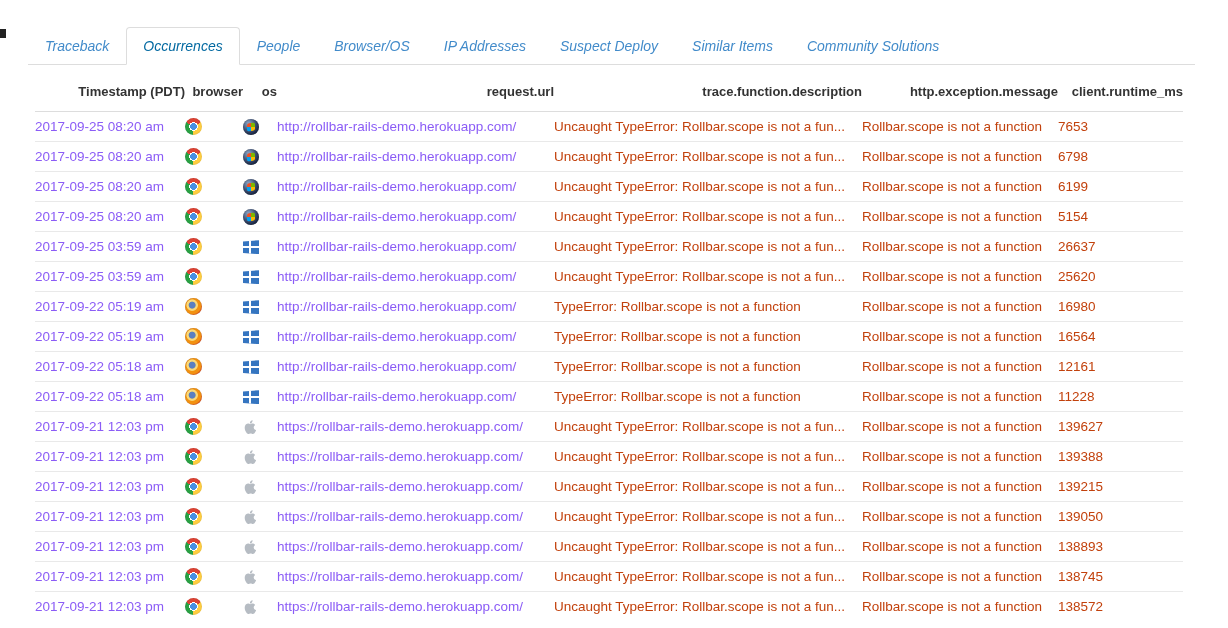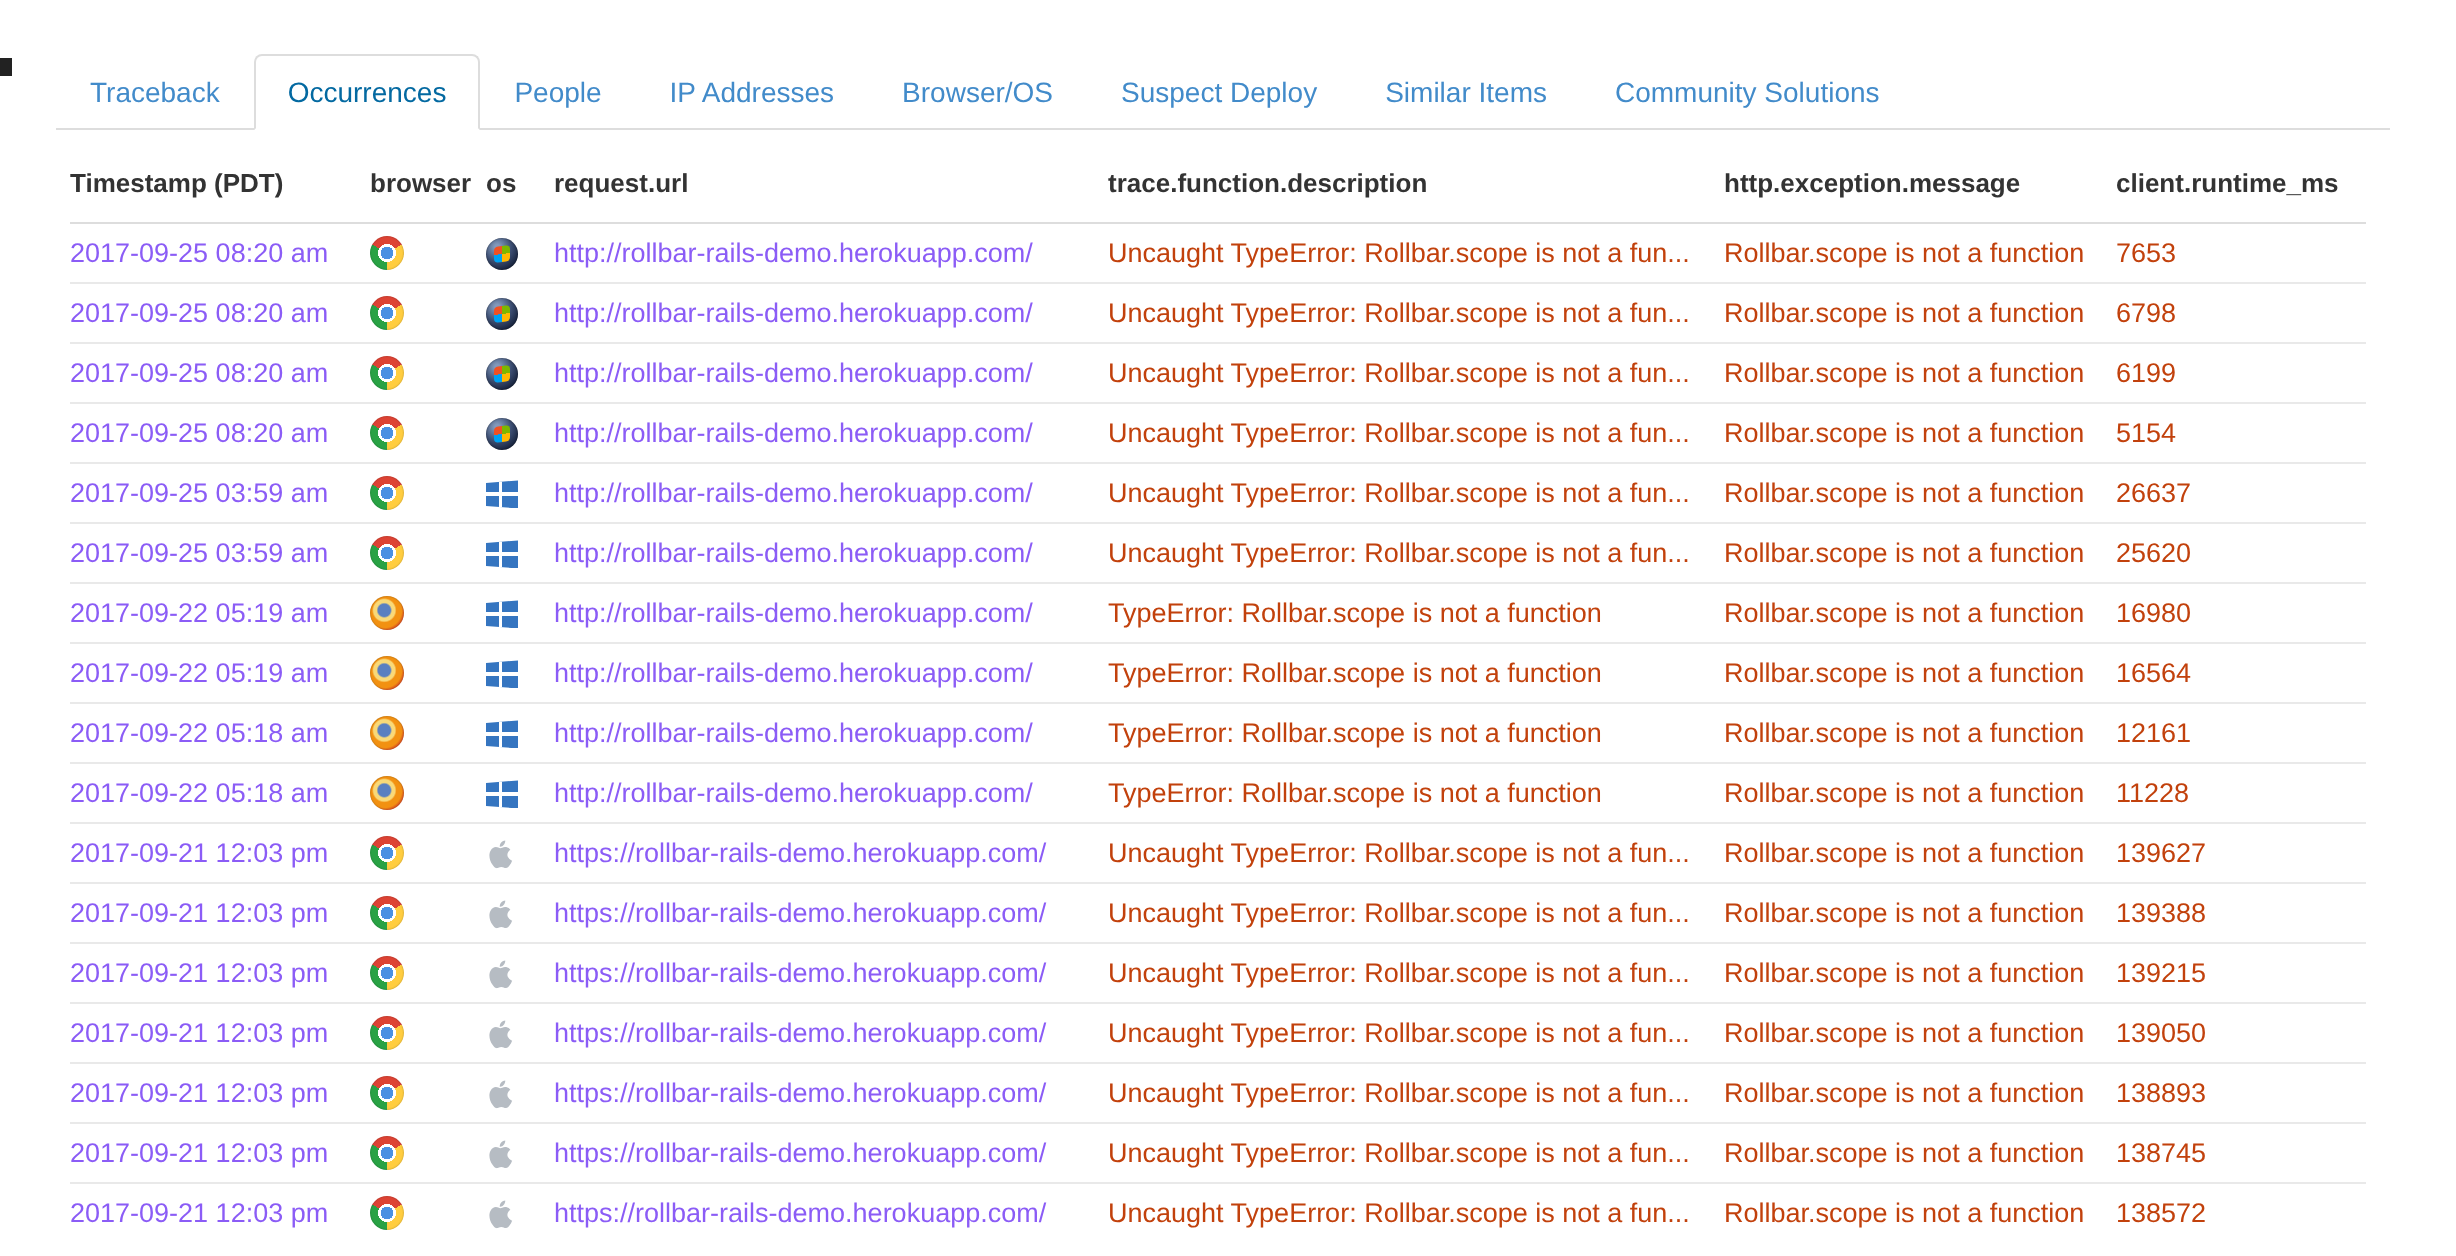--- a/index.html
+++ b/index.html
@@ -14,41 +14,42 @@
   .tabs {
     display: flex; align-items: flex-end;
     margin: 27px 0 0 28px; width: 1167px;
     border-bottom: 1px solid #ddd;
     font-size: 14px;
   }
   .tab {
     padding: 10px 16px; color: #428bca; cursor: pointer;
     margin-bottom: -1px; white-space: nowrap; background: transparent;
     border: 1px solid transparent;
+    font-style: italic;
   }
   .tab.active {
     color: #0369a1; background: #fff;
     border: 1px solid #ddd; border-bottom: 1px solid #fff;
     border-radius: 4px 4px 0 0;
   }
 
   
   table {
     border-collapse: collapse; table-layout: fixed;
     width: 1148px; margin: 14px 0 0 35px;
   }
   col.c-ts      { width: 150px; }
   col.c-browser { width: 58px; }
   col.c-os      { width: 34px; }
   col.c-url     { width: 277px; }
   col.c-desc    { width: 308px; }
   col.c-msg     { width: 196px; }
   col.c-ms      { width: 125px; }
   th {
-    text-align: left; font-weight: bold; font-size: 13px; color: #333;
+    text-align: right; font-weight: bold; font-size: 13px; color: #333;
     padding: 5px 0 12px 0; border-bottom: 1px solid #ddd; white-space: nowrap;
   }
   td {
     height: 30px; font-size: 13.5px; padding: 0;
     border-bottom: 1px solid #e9e9e9;
     white-space: nowrap; overflow: hidden; text-overflow: clip;
     vertical-align: middle;
   }
   tbody tr:last-child td { border-bottom: none; }
   a.link { color: #8b5cf6; text-decoration: none; }
@@ -106,25 +107,25 @@
 
   <div class="tab active">
     <span class="tab-label">Occurrences</span>
   </div>
 
   <div class="tab">
     <span class="tab-label">People</span>
   </div>
 
   <div class="tab">
+    <span class="tab-label">Browser/OS</span>
+  </div>
+
+  <div class="tab">
     <span class="tab-label">IP Addresses</span>
-  </div>
-
-  <div class="tab">
-    <span class="tab-label">Browser/OS</span>
   </div>
 
   <div class="tab">
     <span class="tab-label">Suspect Deploy</span>
   </div>
 
   <div class="tab">
     <span class="tab-label">Similar Items</span>
   </div>
 

